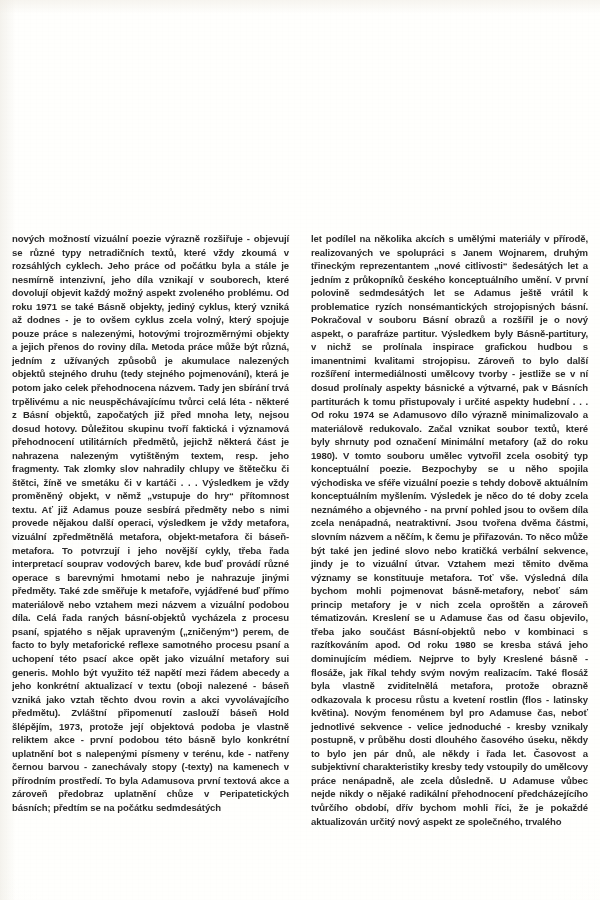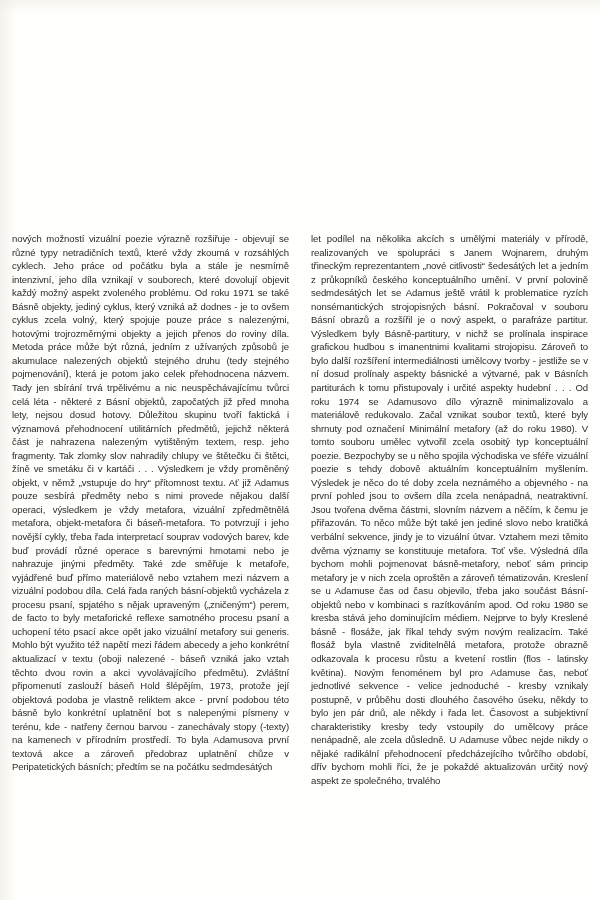--- a/index.html
+++ b/index.html
@@ -67,20 +67,21 @@
     text-align: justify;
     text-justify: inter-word;
     font-size: 9.55px;
     line-height: 13.55px;
     color: #2b2b2b;
     letter-spacing: -0.01em;
     word-spacing: 0.02em;
     hyphens: none;
     -webkit-font-smoothing: antialiased;
     text-rendering: optimizeLegibility;
+    font-weight: bold;
   }
 
   
   .column p {
     filter: blur(0.14px);
   }
 </style>
 </head>
 <body>
 

